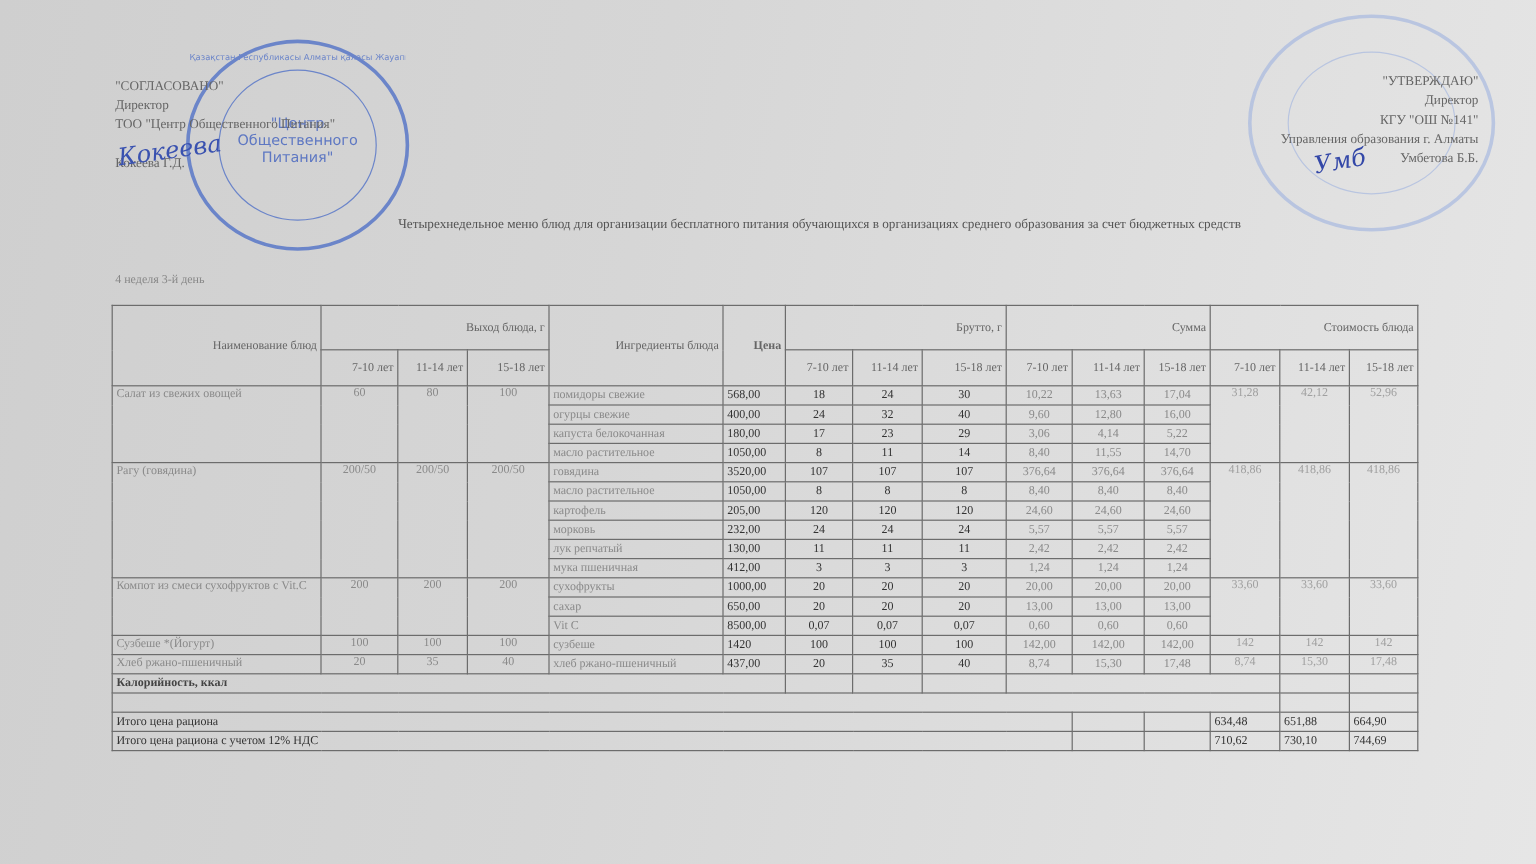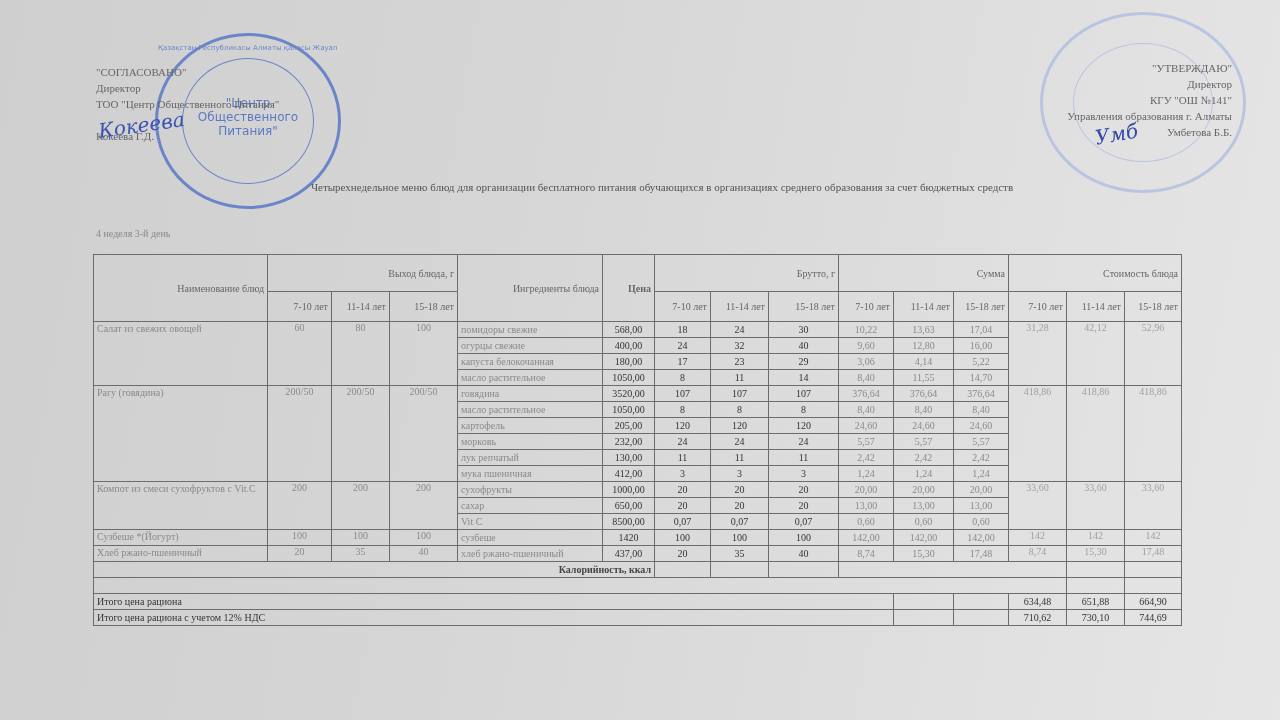--- a/index.html
+++ b/index.html
@@ -6,44 +6,44 @@
   body {
     width:1280px; height:720px; overflow:hidden; position:relative;
     background: linear-gradient(100deg, #cfcfcf 0%, #d6d6d6 40%, #dedede 70%, #e6e6e6 100%);
     font-family: "Liberation Serif", "DejaVu Serif", serif;
     color:#555;
   }
   .sheet { position:absolute; left:0; top:0; width:1280px; height:720px; }
   .approve-left { position:absolute; left:96px; top:64px; font-size:11px; line-height:16px; color:#666; }
   .approve-right { position:absolute; right:48px; top:60px; font-size:11px; line-height:16px; color:#666; text-align:right; }
   .approve-left div, .approve-right div { white-space:nowrap; }
-  .title { position:absolute; left:232px; top:179px; width:860px; text-align:center; font-size:11px; line-height:16px; color:#555; }
+  .title { position:absolute; left:253px; top:179px; width:860px; text-align:center; font-size:11px; line-height:16px; color:#555; }
   .week { position:absolute; left:96px; top:228px; font-size:10px; color:#888; }
 
   .stamp { position:absolute; border-radius:50%; }
   .stamp-left { left:155px; top:33px; width:180px; height:170px; border:3px solid #5a78c8; opacity:.85; }
   .stamp-left .inner { position:absolute; left:24px; top:22px; right:24px; bottom:22px; border:1.5px solid #5a78c8; border-radius:50%; }
   .stamp-left .center-text { position:absolute; left:0; right:0; top:60px; text-align:center; color:#4a68c0; font-family:"DejaVu Sans", sans-serif; font-size:12px; line-height:14px; }
   .stamp-left .ring-text { position:absolute; left:0; right:0; top:8px; text-align:center; color:#5a78c8; font-family:"DejaVu Sans", sans-serif; font-size:7px; }
   .stamp-right { left:1040px; top:12px; width:200px; height:175px; border:3px solid #9fb3e0; opacity:.6; }
   .stamp-right .inner { position:absolute; left:30px; top:28px; right:30px; bottom:28px; border:1.5px solid #9fb3e0; border-radius:50%; }
   .sig { position:absolute; font-family:"DejaVu Serif", serif; font-style:italic; color:#3a52b0; }
   .sig-left { left:98px; top:113px; font-size:20px; transform:rotate(-8deg); }
   .sig-right { left:1095px; top:122px; font-size:20px; transform:rotate(-10deg); color:#3448a8; }
 
   table.menu { position:absolute; left:93px; top:254px; border-collapse:collapse; font-size:10px; table-layout:fixed; }
   table.menu td, table.menu th { border:1px solid #6c6c6c; padding:0 3px; height:15px; white-space:nowrap; overflow:hidden; font-weight:normal; }
   table.menu th { color:#666; height:36px; text-align:right; }
   table.menu tr.sub th { height:29px; }
   .c { text-align:center; }
-  .r { text-align:center; }
+  .r { text-align:left; }
   .faint { color:#8a8a8a; }
   .faint2 { color:#a0a0a0; }
   .dark { color:#333; }
-  .bold { font-weight:bold !important; color:#444;text-align:right; }
+  .bold { font-weight:bold !important; color:#444; }
   .ital { color:#333;margin-left:24px; }
   .top { vertical-align:top; }
   .wrap { white-space:normal !important; line-height:13px; }
 </style>
 </head>
 <body>
 
 <div class="sheet">
 
   <div class="stamp stamp-left">

